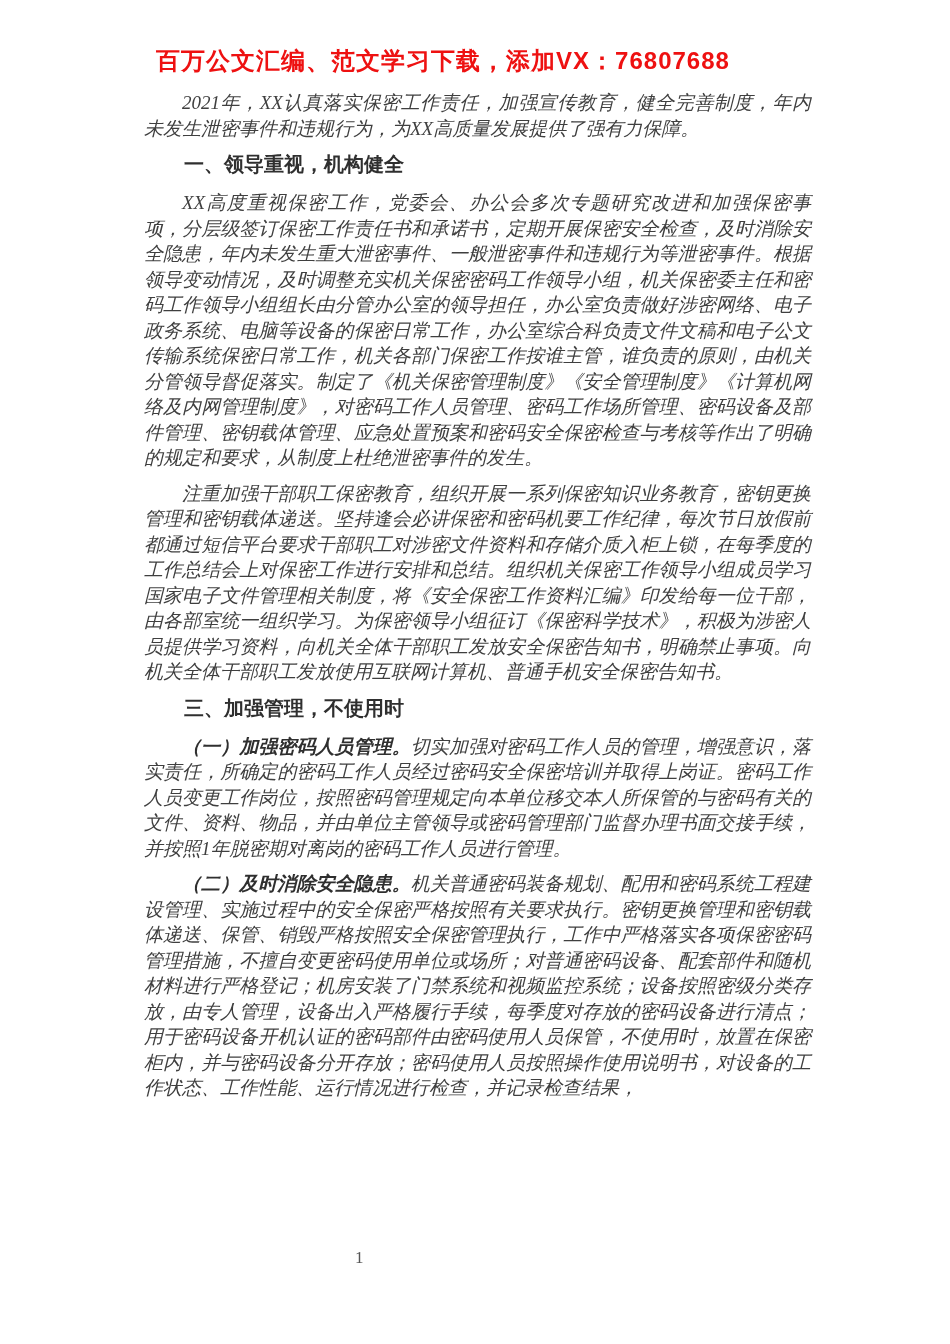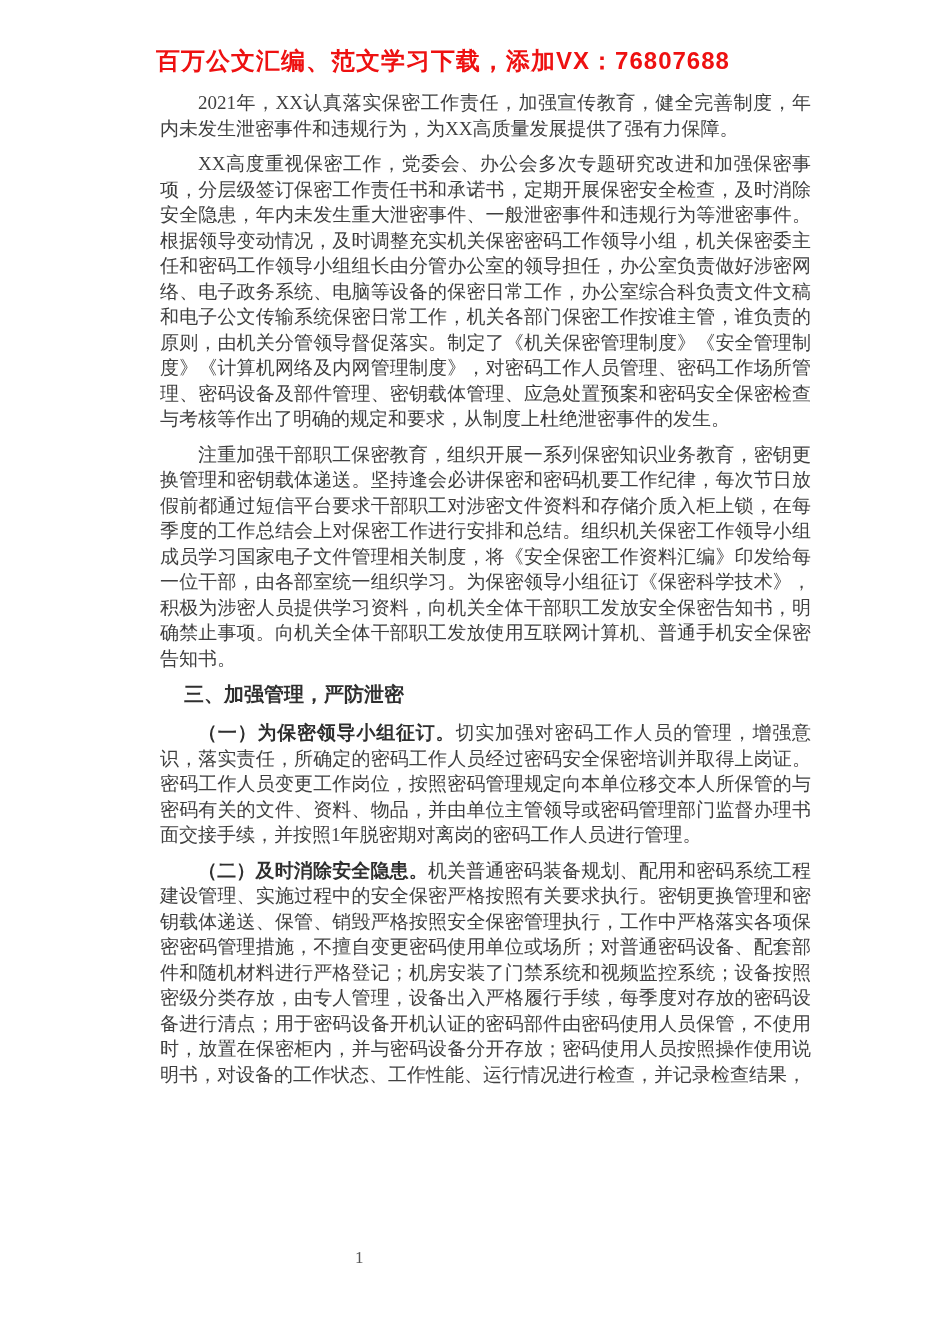--- a/index.html
+++ b/index.html
@@ -25,22 +25,23 @@
   }
   .content {
     width: 667px;
     margin: 14px 0 0 144px;
     text-align: justify;
     color: #3f3f3f;
     font-size: 19px;
     line-height: 25.5px;
   }
   .content p {
-    margin: 0 0 10px 16px;
+    margin: 0 0 10px 0;
     text-indent: 2em;
+    font-style: italic;
   }
   .sec-heading {
     font-family: "Liberation Sans", "DejaVu Sans", sans-serif;
     font-weight: bold;
     font-size: 20px;
     line-height: 27px;
     color: #2f2f2f;
     text-indent: 2em;
     text-align: left;
     margin: 8px 0 12px 0;
@@ -64,29 +65,30 @@
 <div class="page">
 
   <div class="banner">
     <span class="banner-text">百万公文汇编、范文学习下载，添加VX：76807688</span>
   </div>
 
   <div class="content">
 
     <p>2021年，XX认真落实保密工作责任，加强宣传教育，健全完善制度，年内未发生泄密事件和违规行为，为XX高质量发展提供了强有力保障。</p>
 
+    <div class="sec-heading">一、领导重视，机构健全</div>
 
     <p>XX高度重视保密工作，党委会、办公会多次专题研究改进和加强保密事项，分层级签订保密工作责任书和承诺书，定期开展保密安全检查，及时消除安全隐患，年内未发生重大泄密事件、一般泄密事件和违规行为等泄密事件。根据领导变动情况，及时调整充实机关保密密码工作领导小组，机关保密委主任和密码工作领导小组组长由分管办公室的领导担任，办公室负责做好涉密网络、电子政务系统、电脑等设备的保密日常工作，办公室综合科负责文件文稿和电子公文传输系统保密日常工作，机关各部门保密工作按谁主管，谁负责的原则，由机关分管领导督促落实。制定了《机关保密管理制度》《安全管理制度》《计算机网络及内网管理制度》，对密码工作人员管理、密码工作场所管理、密码设备及部件管理、密钥载体管理、应急处置预案和密码安全保密检查与考核等作出了明确的规定和要求，从制度上杜绝泄密事件的发生。</p>
 
 
     <p>注重加强干部职工保密教育，组织开展一系列保密知识业务教育，密钥更换管理和密钥载体递送。坚持逢会必讲保密和密码机要工作纪律，每次节日放假前都通过短信平台要求干部职工对涉密文件资料和存储介质入柜上锁，在每季度的工作总结会上对保密工作进行安排和总结。组织机关保密工作领导小组成员学习国家电子文件管理相关制度，将《安全保密工作资料汇编》印发给每一位干部，由各部室统一组织学习。为保密领导小组征订《保密科学技术》，积极为涉密人员提供学习资料，向机关全体干部职工发放安全保密告知书，明确禁止事项。向机关全体干部职工发放使用互联网计算机、普通手机安全保密告知书。</p>
 
-    <div class="sec-heading">三、加强管理，严防泄密</div>
+    <div class="sec-heading">三、加强管理，不使用时</div>
 
-    <p><span class="lead">（一）为保密领导小组征订。</span><span>切实加强对密码工作人员的管理，增强意识，落实责任，所确定的密码工作人员经过密码安全保密培训并取得上岗证。密码工作人员变更工作岗位，按照密码管理规定向本单位移交本人所保管的与密码有关的文件、资料、物品，并由单位主管领导或密码管理部门监督办理书面交接手续，并按照1年脱密期对离岗的密码工作人员进行管理。</span></p>
+    <p><span class="lead">（一）加强密码人员管理。</span><span>切实加强对密码工作人员的管理，增强意识，落实责任，所确定的密码工作人员经过密码安全保密培训并取得上岗证。密码工作人员变更工作岗位，按照密码管理规定向本单位移交本人所保管的与密码有关的文件、资料、物品，并由单位主管领导或密码管理部门监督办理书面交接手续，并按照1年脱密期对离岗的密码工作人员进行管理。</span></p>
 
     <p><span class="lead">（二）及时消除安全隐患。</span><span>机关普通密码装备规划、配用和密码系统工程建设管理、实施过程中的安全保密严格按照有关要求执行。密钥更换管理和密钥载体递送、保管、销毁严格按照安全保密管理执行，工作中严格落实各项保密密码管理措施，不擅自变更密码使用单位或场所；对普通密码设备、配套部件和随机材料进行严格登记；机房安装了门禁系统和视频监控系统；设备按照密级分类存放，由专人管理，设备出入严格履行手续，每季度对存放的密码设备进行清点；用于密码设备开机认证的密码部件由密码使用人员保管，不使用时，放置在保密柜内，并与密码设备分开存放；密码使用人员按照操作使用说明书，对设备的工作状态、工作性能、运行情况进行检查，并记录检查结果，</span></p>
 
   </div>
 
   <div class="page-number">1</div>
 
 </div>
 
 </body></html>

